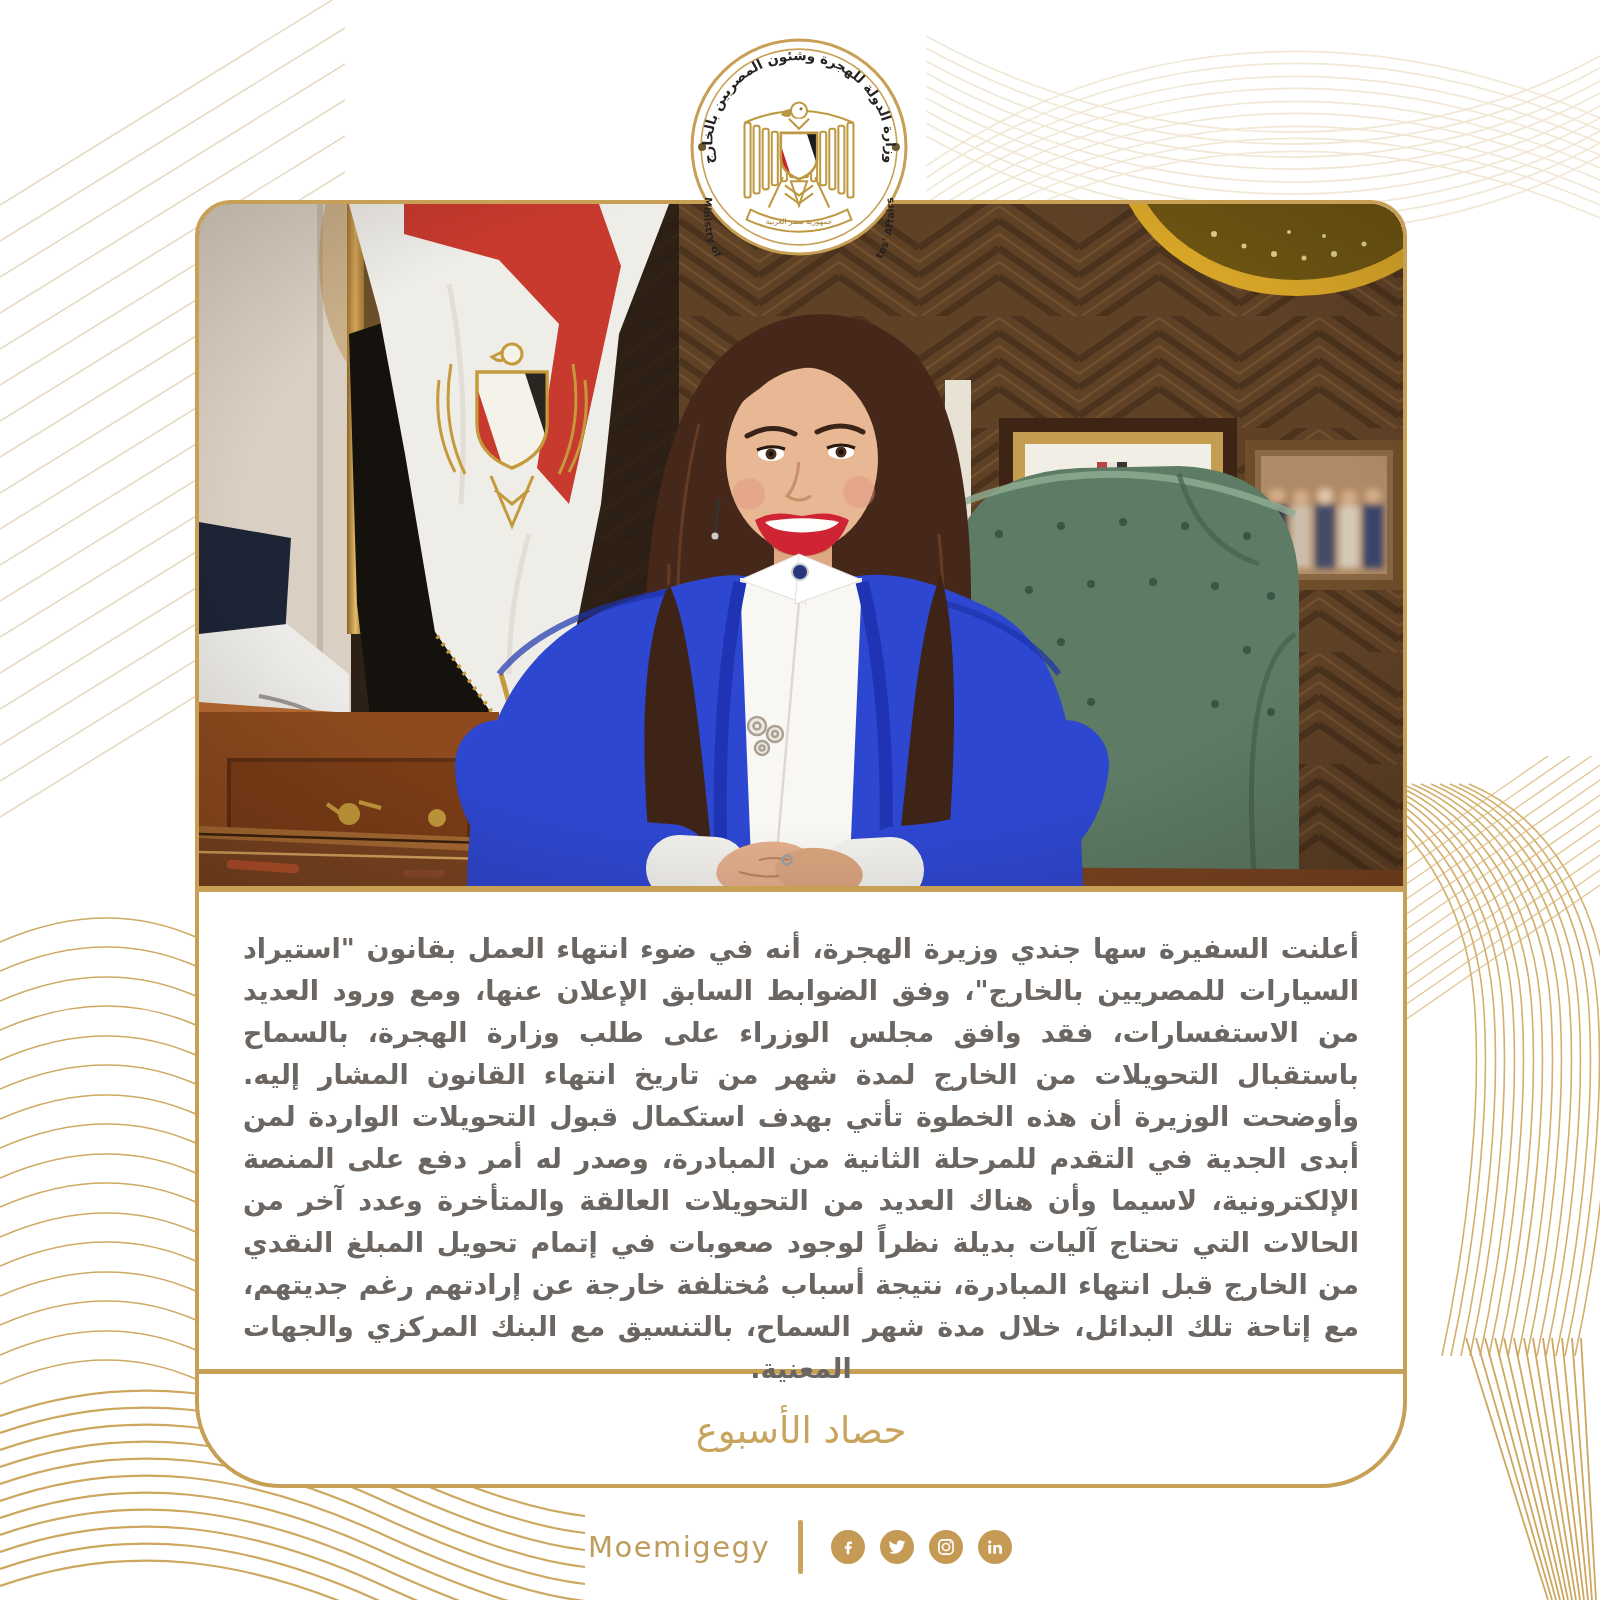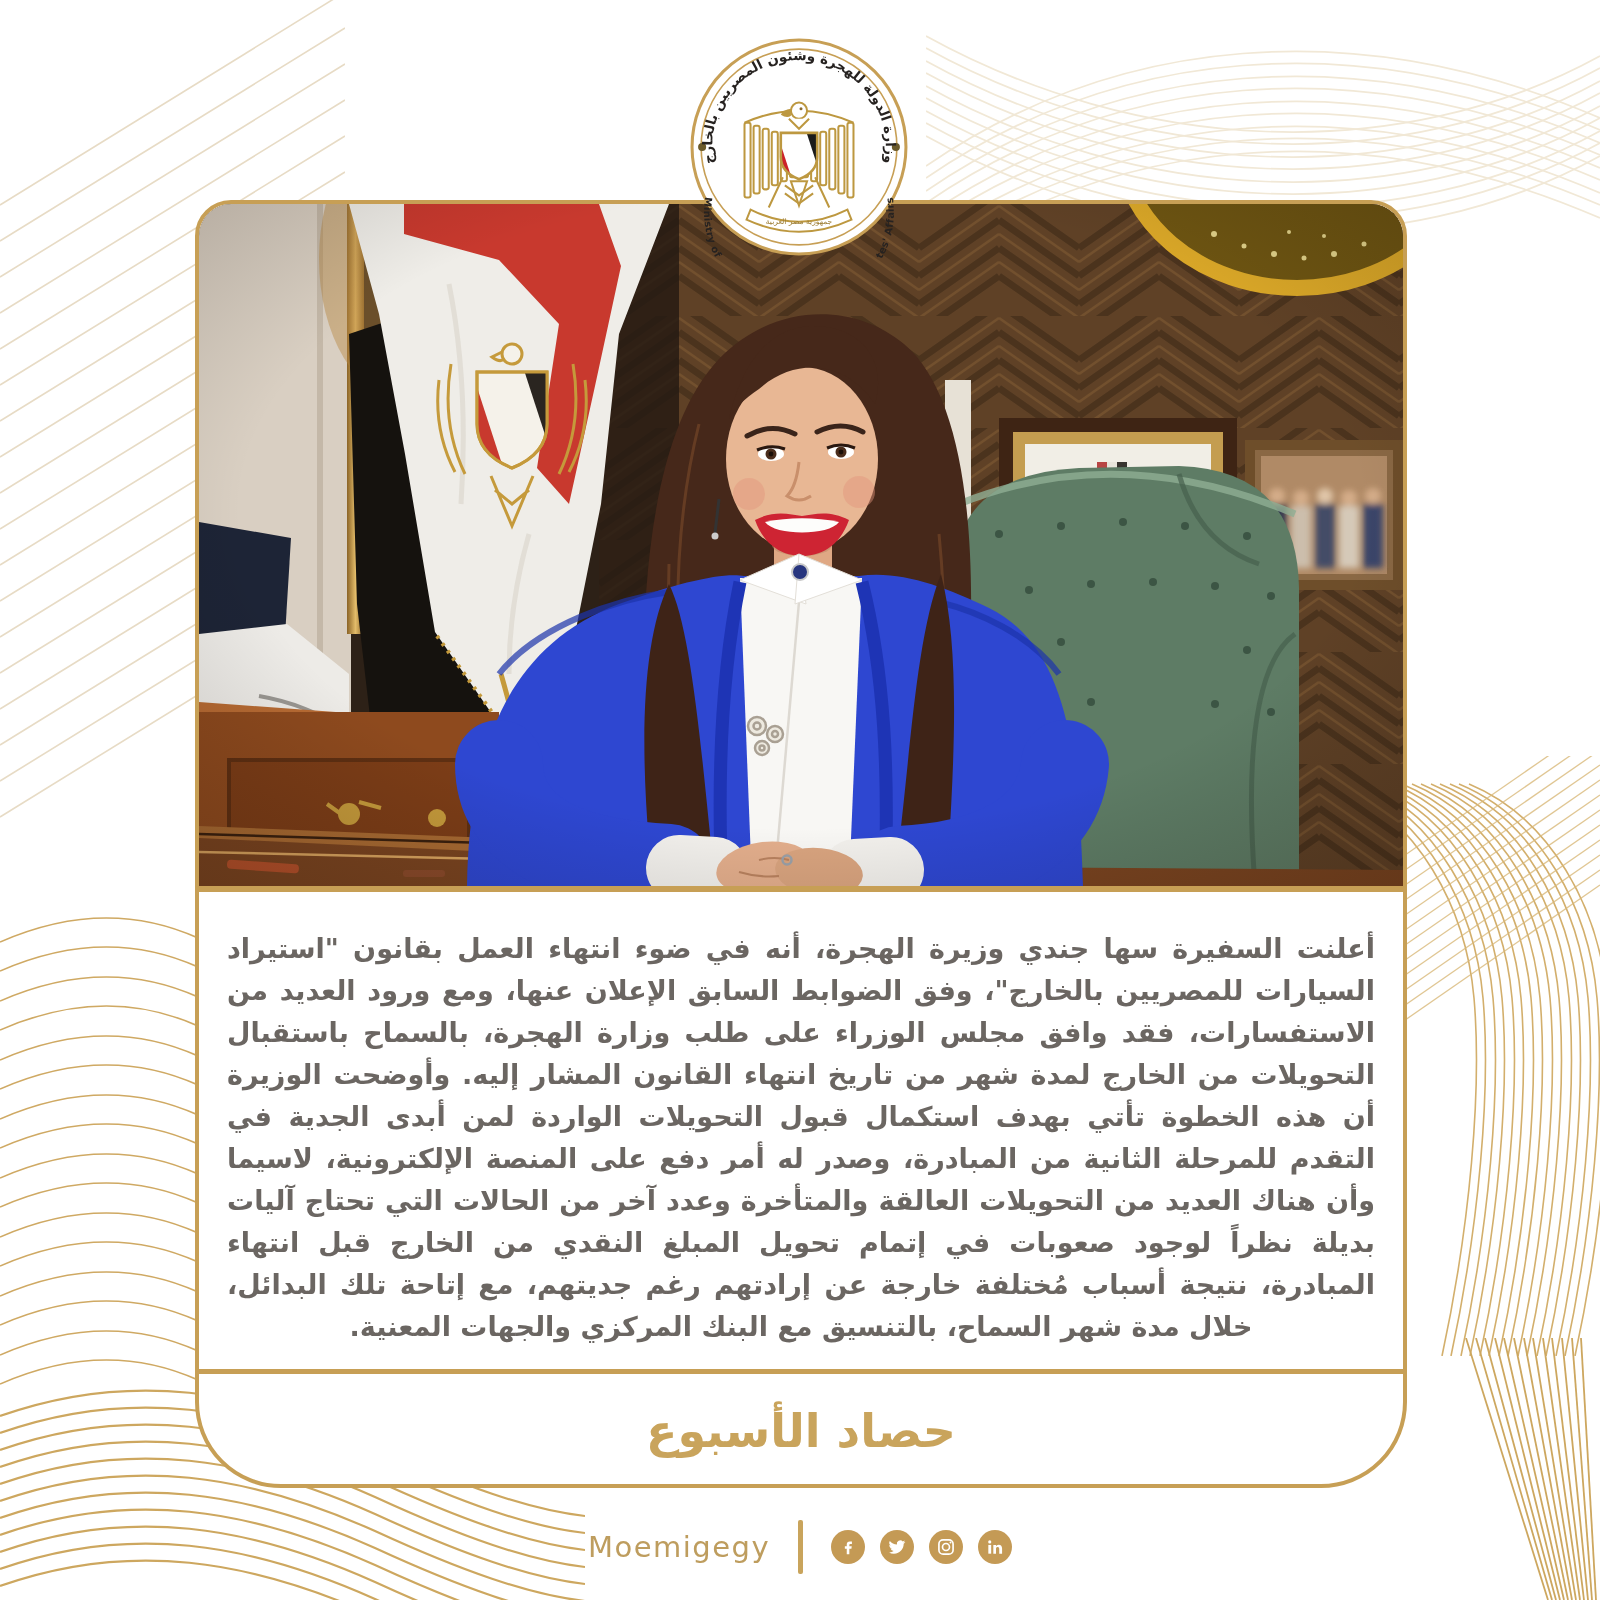--- a/index.html
+++ b/index.html
@@ -5,25 +5,25 @@
   html,body{margin:0;padding:0;background:#ffffff;}
   .canvas{position:relative;width:1600px;height:1600px;background:#ffffff;overflow:hidden;
           font-family:"DejaVu Sans","Liberation Sans",sans-serif;}
   .decor{position:absolute;pointer-events:none;z-index:0;}
   
   .card{position:absolute;left:195px;top:200px;width:1212px;height:1288px;box-sizing:border-box;
         border:4px solid #C79F55;border-radius:36px 36px 86px 86px;background:#ffffff;z-index:2;
         overflow:hidden;}
   .photo{height:682px;border-bottom:6px solid #C79F55;overflow:hidden;border-radius:32px 32px 0 0;}
   .photo svg{display:block;}
-  .article{height:477px;padding:36px 28px 0;box-sizing:border-box;}
+  .article{height:477px;padding:36px 44px 0;box-sizing:border-box;}
   .article p{margin:0;direction:rtl;unicode-bidi:embed;text-align:justify;text-align-last:center;
              font-size:27px;font-weight:bold;line-height:42px;color:#6B6662;}
   .label-row{border-top:5px solid #C79F55;height:113px;display:flex;align-items:center;justify-content:center;}
-  .label-row span{direction:rtl;font-size:46px;color:#C9A45C;letter-spacing:.5px;font-weight:bold;}
+  .label-row span{direction:rtl;font-size:37px;color:#C9A45C;letter-spacing:.5px;}
   
   .logo{position:absolute;left:688px;top:36px;width:222px;height:222px;z-index:3;}
   
   .footer{position:absolute;top:1520px;left:0;width:100%;display:flex;align-items:center;
           justify-content:center;gap:28px;z-index:1;}
   .handle{font-size:29px;color:#BE9D5E;letter-spacing:1.5px;}
   .foot-divider{width:5px;height:54px;background:#C9A45C;border-radius:2px;}
   .social{display:flex;align-items:center;gap:15px;}
   .icon-circle{width:34px;height:34px;border-radius:50%;background:#C49A55;display:flex;
                align-items:center;justify-content:center;}

